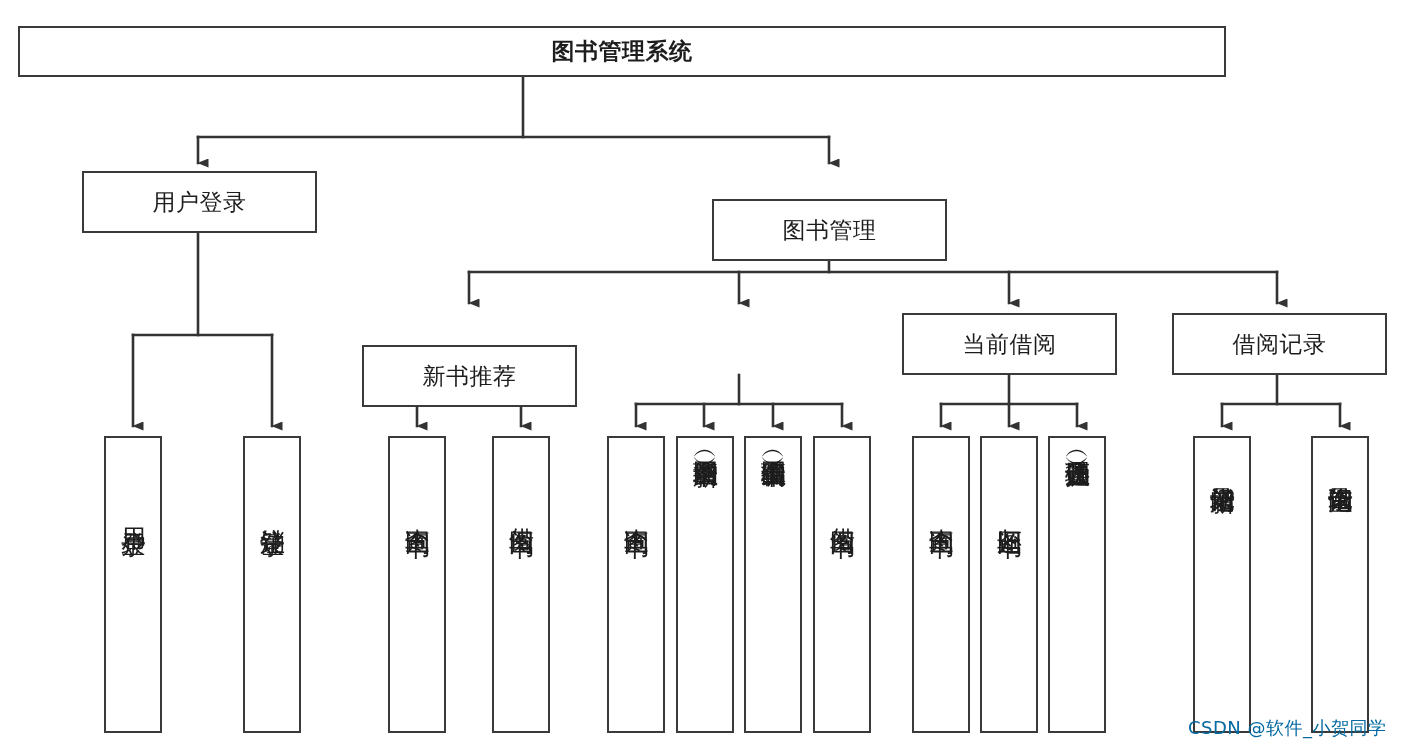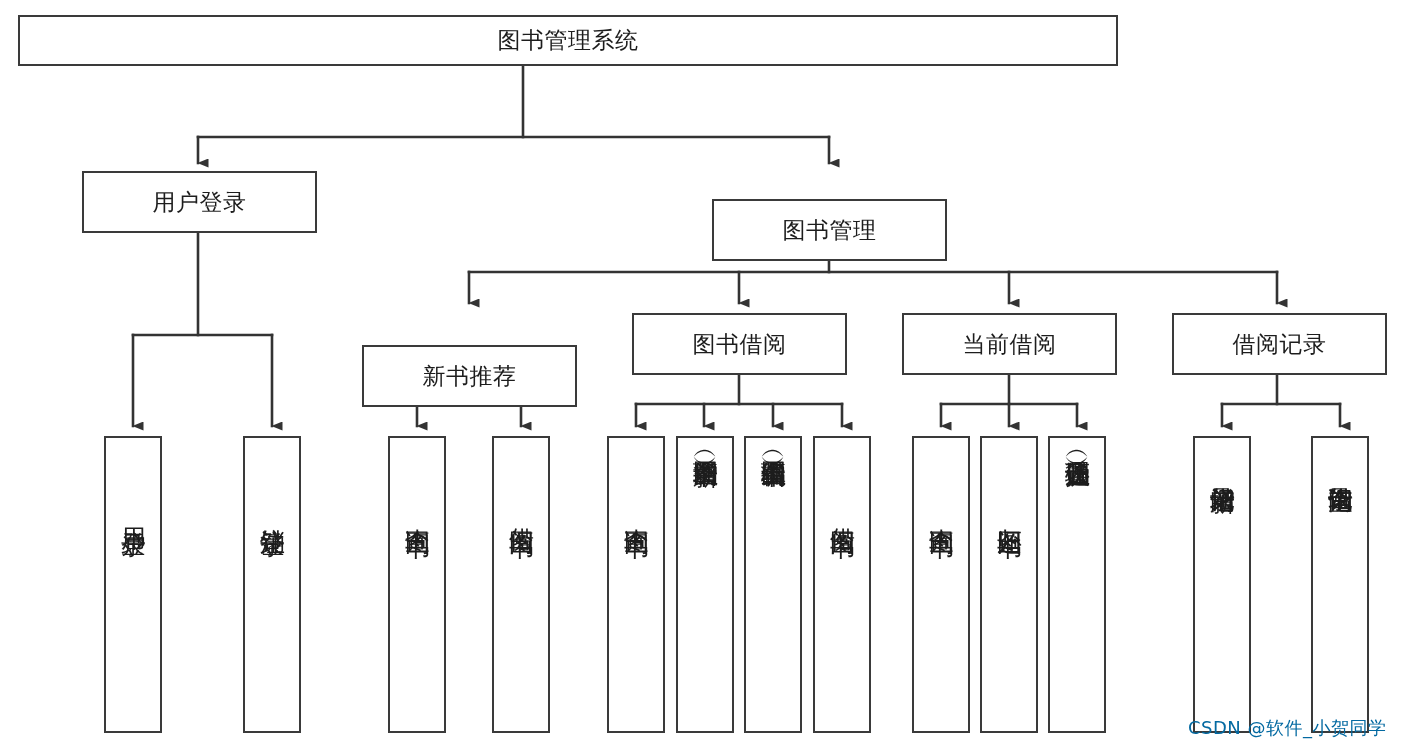--- a/index.html
+++ b/index.html
@@ -124,37 +124,34 @@
       <path d="M1009,404 L1009,426" marker-end="url(#arrowhead)"></path>
       <path d="M1077,404 L1077,426" marker-end="url(#arrowhead)"></path>
 
       <path d="M1277,375 L1277,404"></path>
       <path d="M1222,404 L1340,404"></path>
       <path d="M1222,404 L1222,426" marker-end="url(#arrowhead)"></path>
       <path d="M1340,404 L1340,426" marker-end="url(#arrowhead)"></path>
     </g>
   </svg>
 
-  <div class="node root horiz" style="left:18px; top:15px; width:1100px; height:51px;">
+  <div class="node root horiz" style="left:18px; top:26px; width:1208px; height:51px;font-weight:bold;">
     <span class="label">图书管理系统</span>
   </div>
 
   <div class="node horiz" style="left:82px; top:171px; width:235px; height:62px;">
     <span class="label">用户登录</span>
   </div>
   <div class="node horiz" style="left:712px; top:171px; width:235px; height:62px;margin-top:28px;">
     <span class="label">图书管理</span>
   </div>
 
   <div class="node horiz" style="left:362px; top:313px; width:215px; height:62px;margin-top:32px;">
     <span class="label">新书推荐</span>
   </div>
-  <div class="node horiz" style="left:632px; top:313px; width:215px; height:62px;">
-    <span class="label">图书借阅</span>
-  </div>
   <div class="node horiz" style="left:902px; top:313px; width:215px; height:62px;">
     <span class="label">当前借阅</span>
   </div>
   <div class="node horiz" style="left:1172px; top:313px; width:215px; height:62px;">
     <span class="label">借阅记录</span>
   </div>
 
   <div class="node vert" style="left:104px; top:436px; width:58px; height:297px; padding-top:70px;">
     <span class="label">用户登录</span>
   </div>

